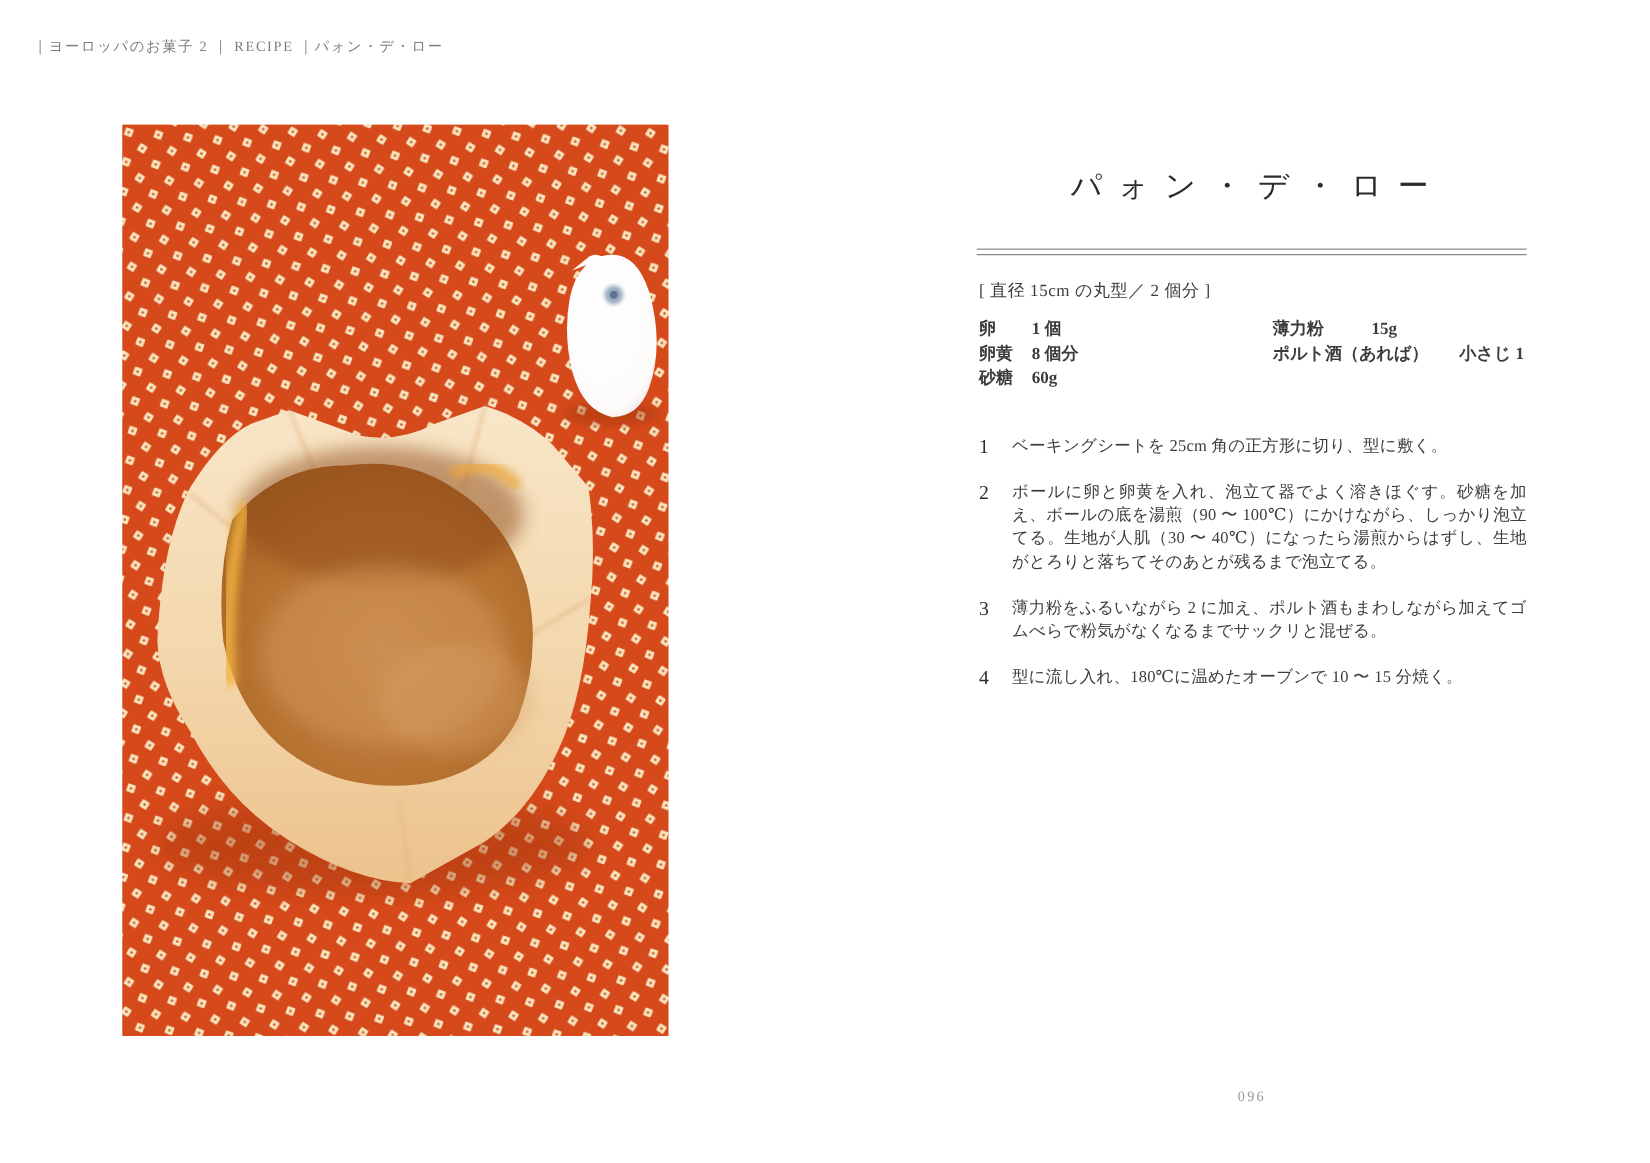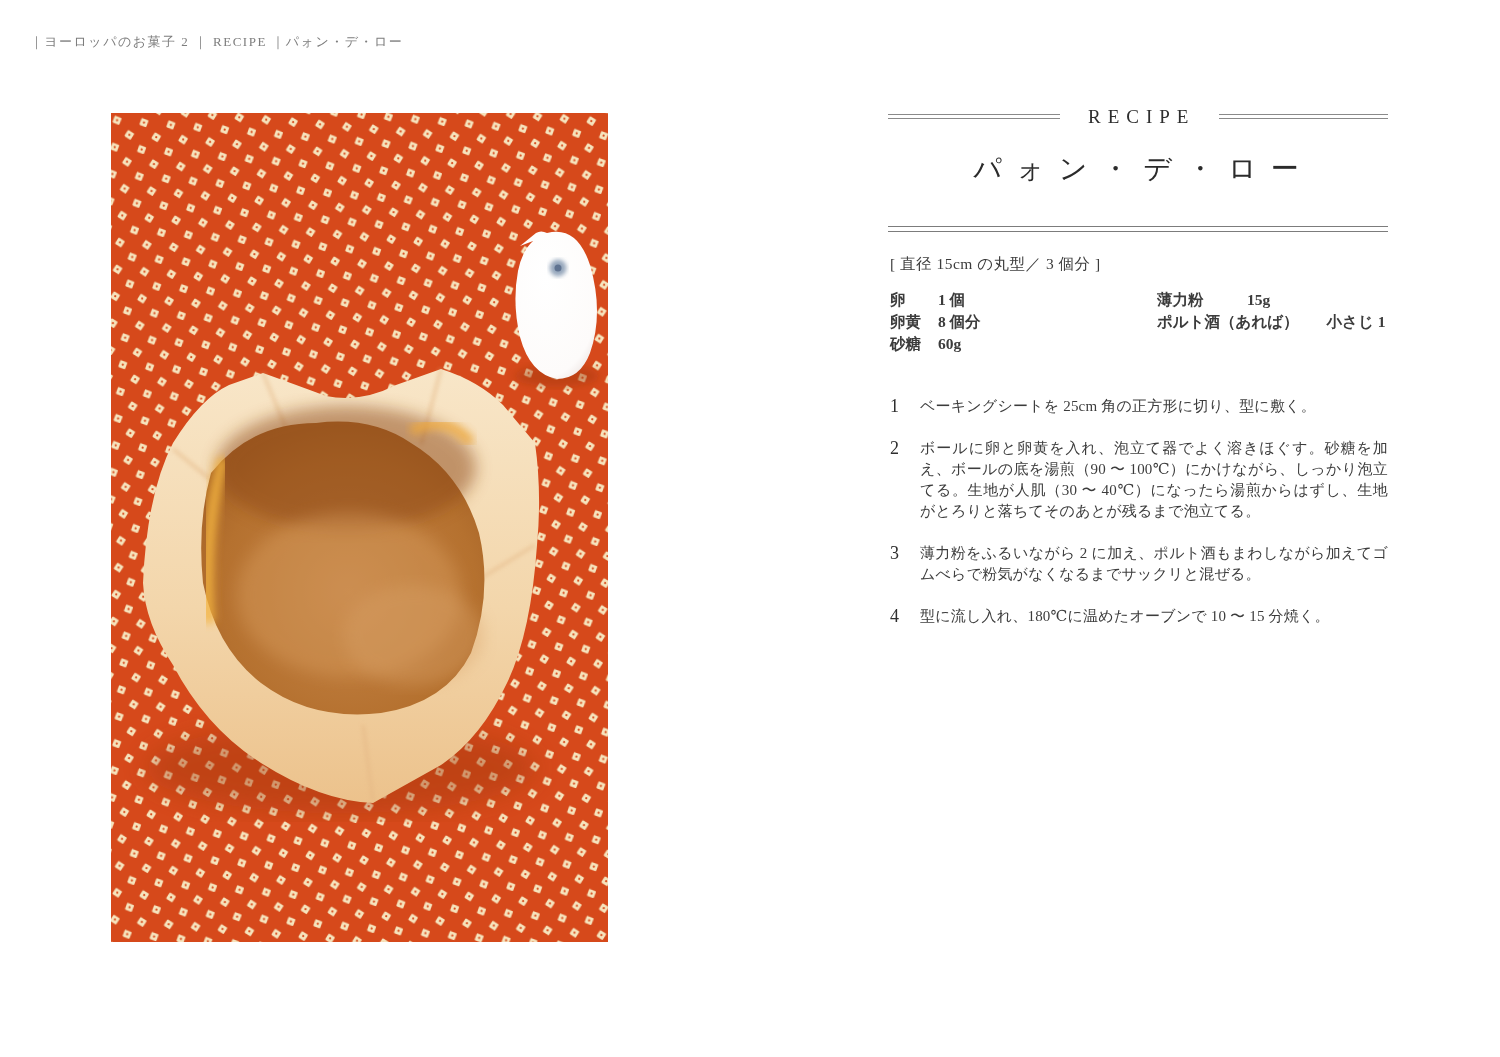--- a/index.html
+++ b/index.html
@@ -155,31 +155,26 @@
         <ellipse cx="238" cy="482" rx="112" ry="82" fill="var(--cake-light,#d59a5a)" opacity="0.45" filter="url(#b8)"></ellipse>
         <ellipse cx="302" cy="522" rx="70" ry="50" fill="#d8a066" opacity="0.4" filter="url(#b8)"></ellipse>
         <path d="M 112 345 Q 92 420 98 510" stroke="var(--rim-gold,#f3b33f)" stroke-width="12" fill="none" opacity="0.85" filter="url(#b4)"></path>
         <path d="M 300 318 Q 335 300 360 330" stroke="#f0a93a" stroke-width="10" fill="none" opacity="0.8" filter="url(#b4)"></path>
       </g>
     </svg>
   </figure>
 
   <div class="recipe">
 
-    <div class="recipe-head">
-      <span class="dline left"></span>
-      <span class="recipe-label">RECIPE</span>
-      <span class="dline right"></span>
-    </div>
 
     <h1 class="title">パォン・デ・ロー</h1>
 
     <div class="title-rule"></div>
 
-    <p class="yield">[ 直径 15cm の丸型／ 3 個分 ]</p>
+    <p class="yield">[ 直径 15cm の丸型／ 2 個分 ]</p>
 
     <div class="ingredients">
       <div class="ing-col">
         <div class="ing-row">
           <span class="ing-name">卵</span>
           <span class="ing-amount">1 個</span>
         </div>
         <div class="ing-row">
           <span class="ing-name">卵黄</span>
           <span class="ing-amount">8 個分</span>
@@ -215,14 +210,15 @@
         <span class="step-text">薄力粉をふるいながら 2 に加え、ポルト酒もまわしながら加えてゴムべらで粉気がなくなるまでサックリと混ぜる。</span>
       </li>
       <li class="step">
         <span class="step-num">4</span>
         <span class="step-text">型に流し入れ、180℃に温めたオーブンで 10 〜 15 分焼く。</span>
       </li>
     </ol>
 
   </div>
 
+  <div class="pageno right">096</div>
 
 </div>
 
 </body></html>

